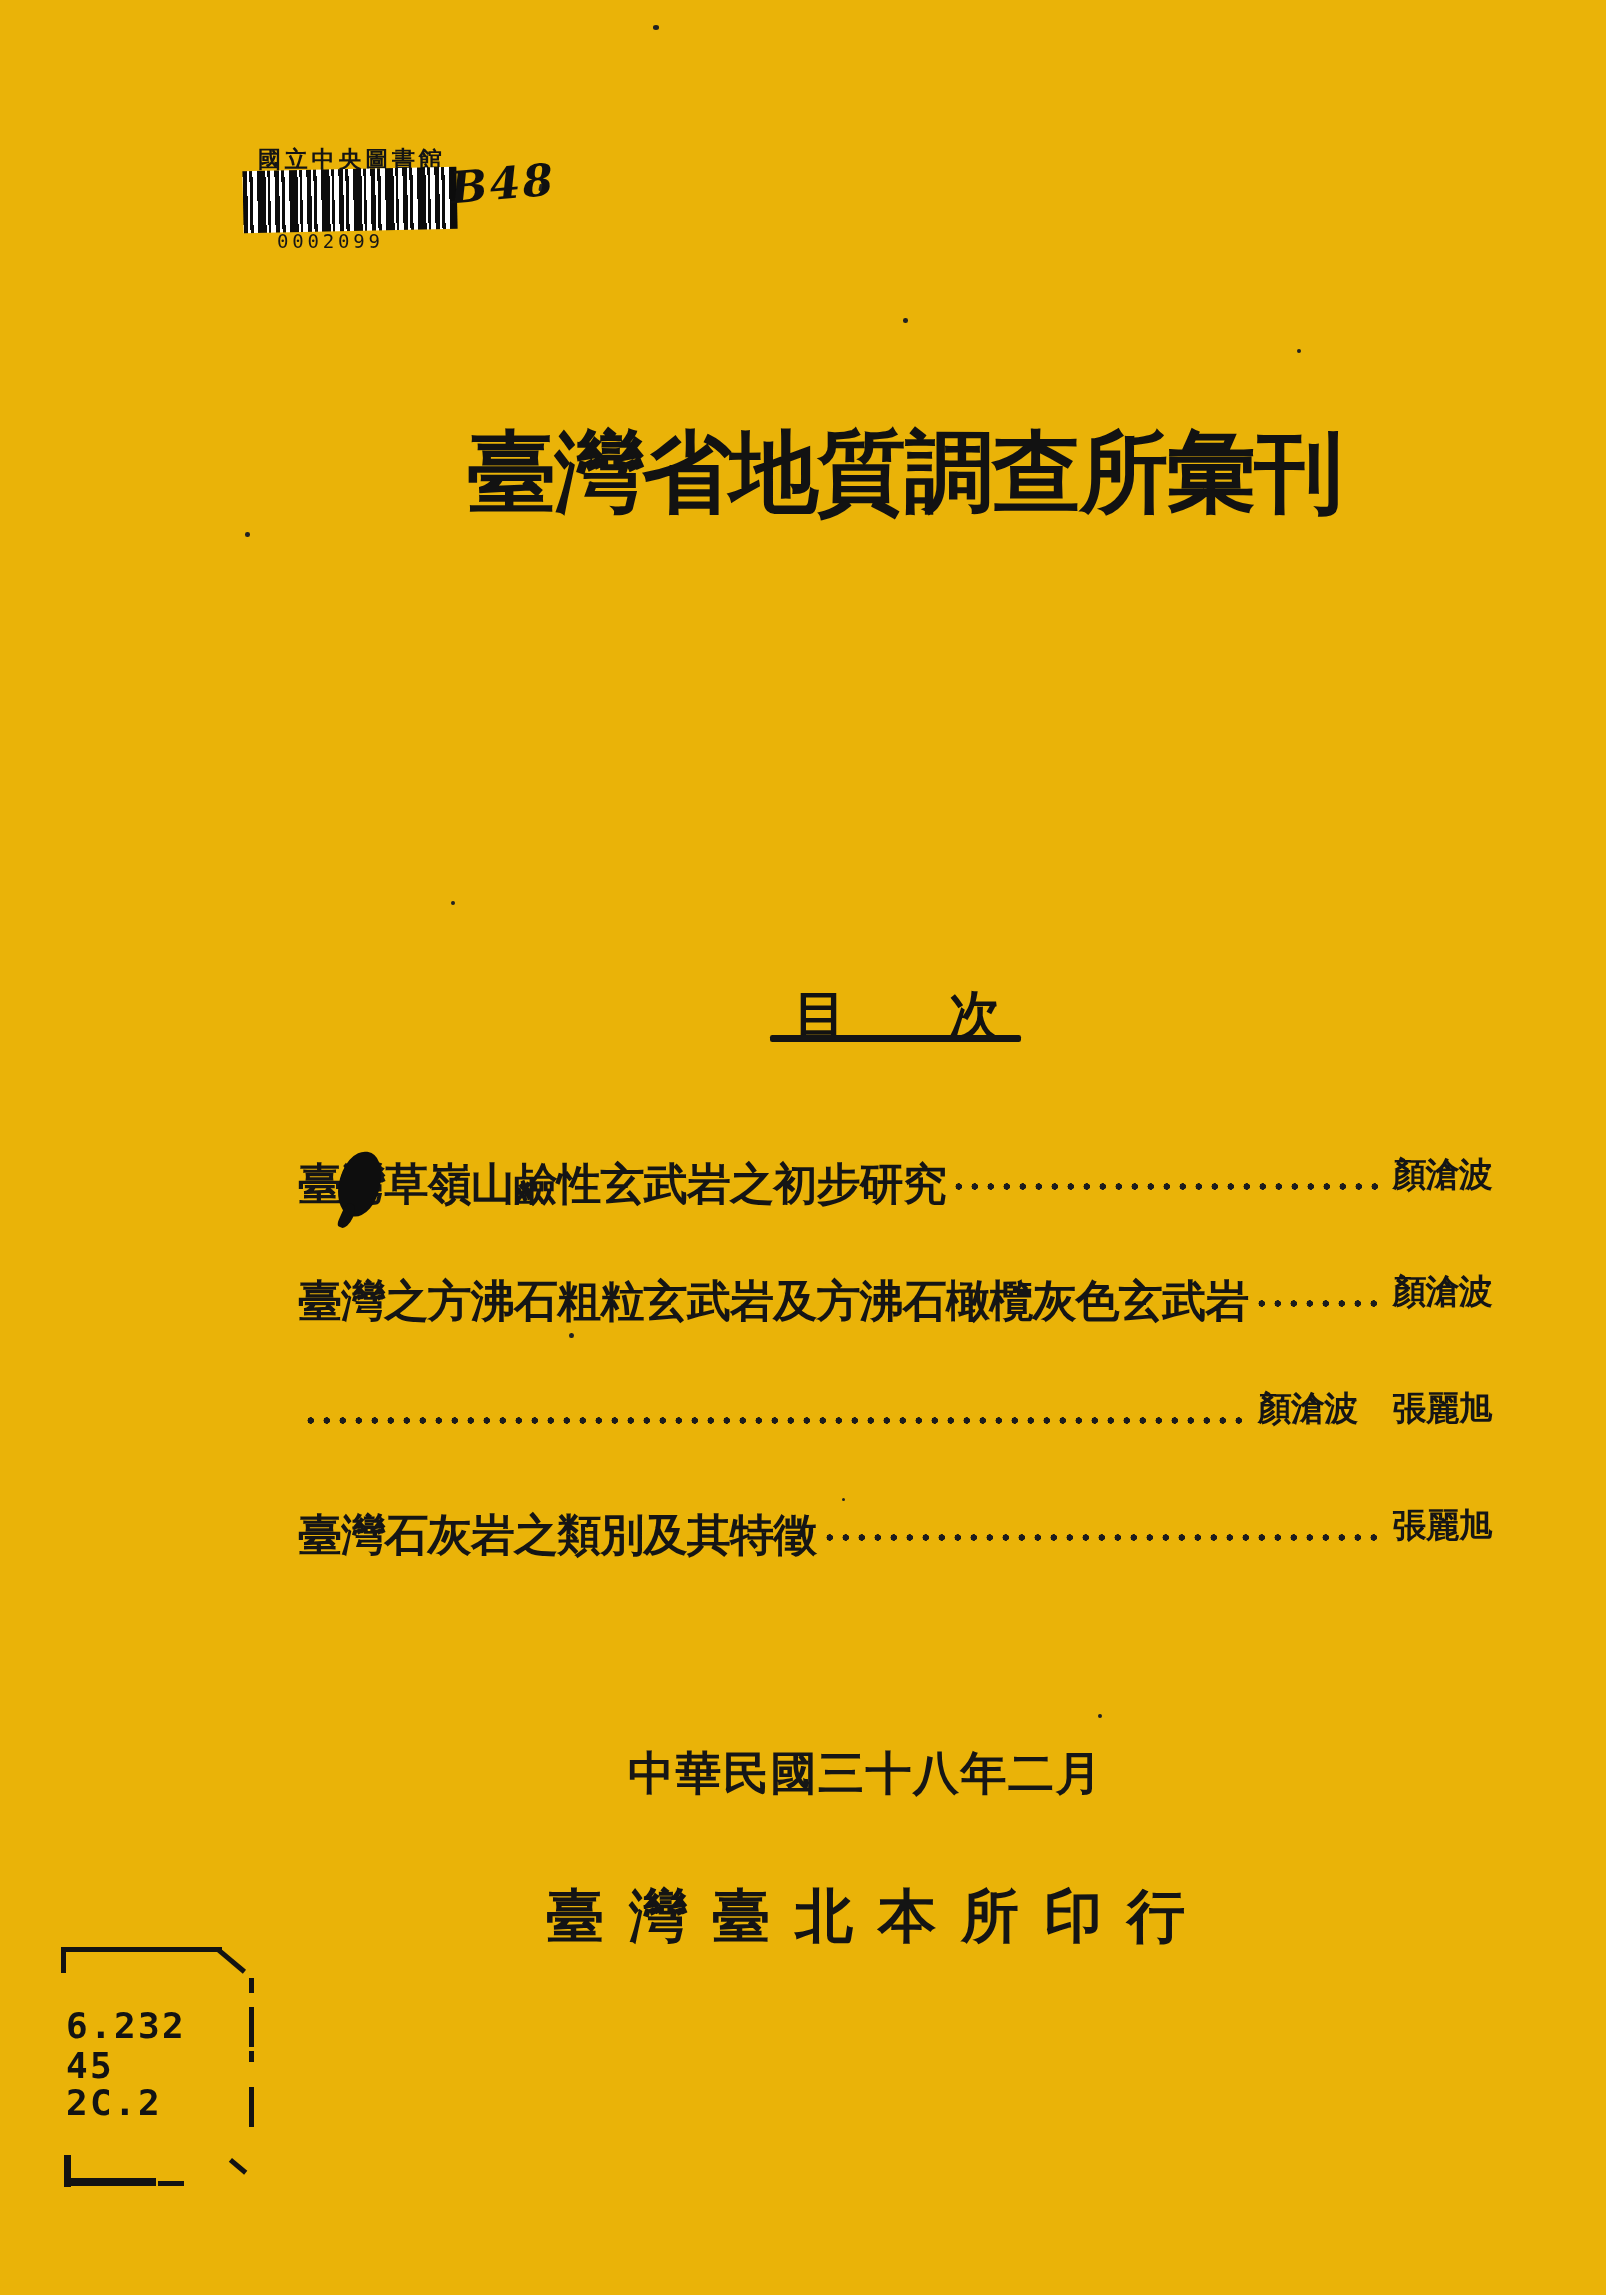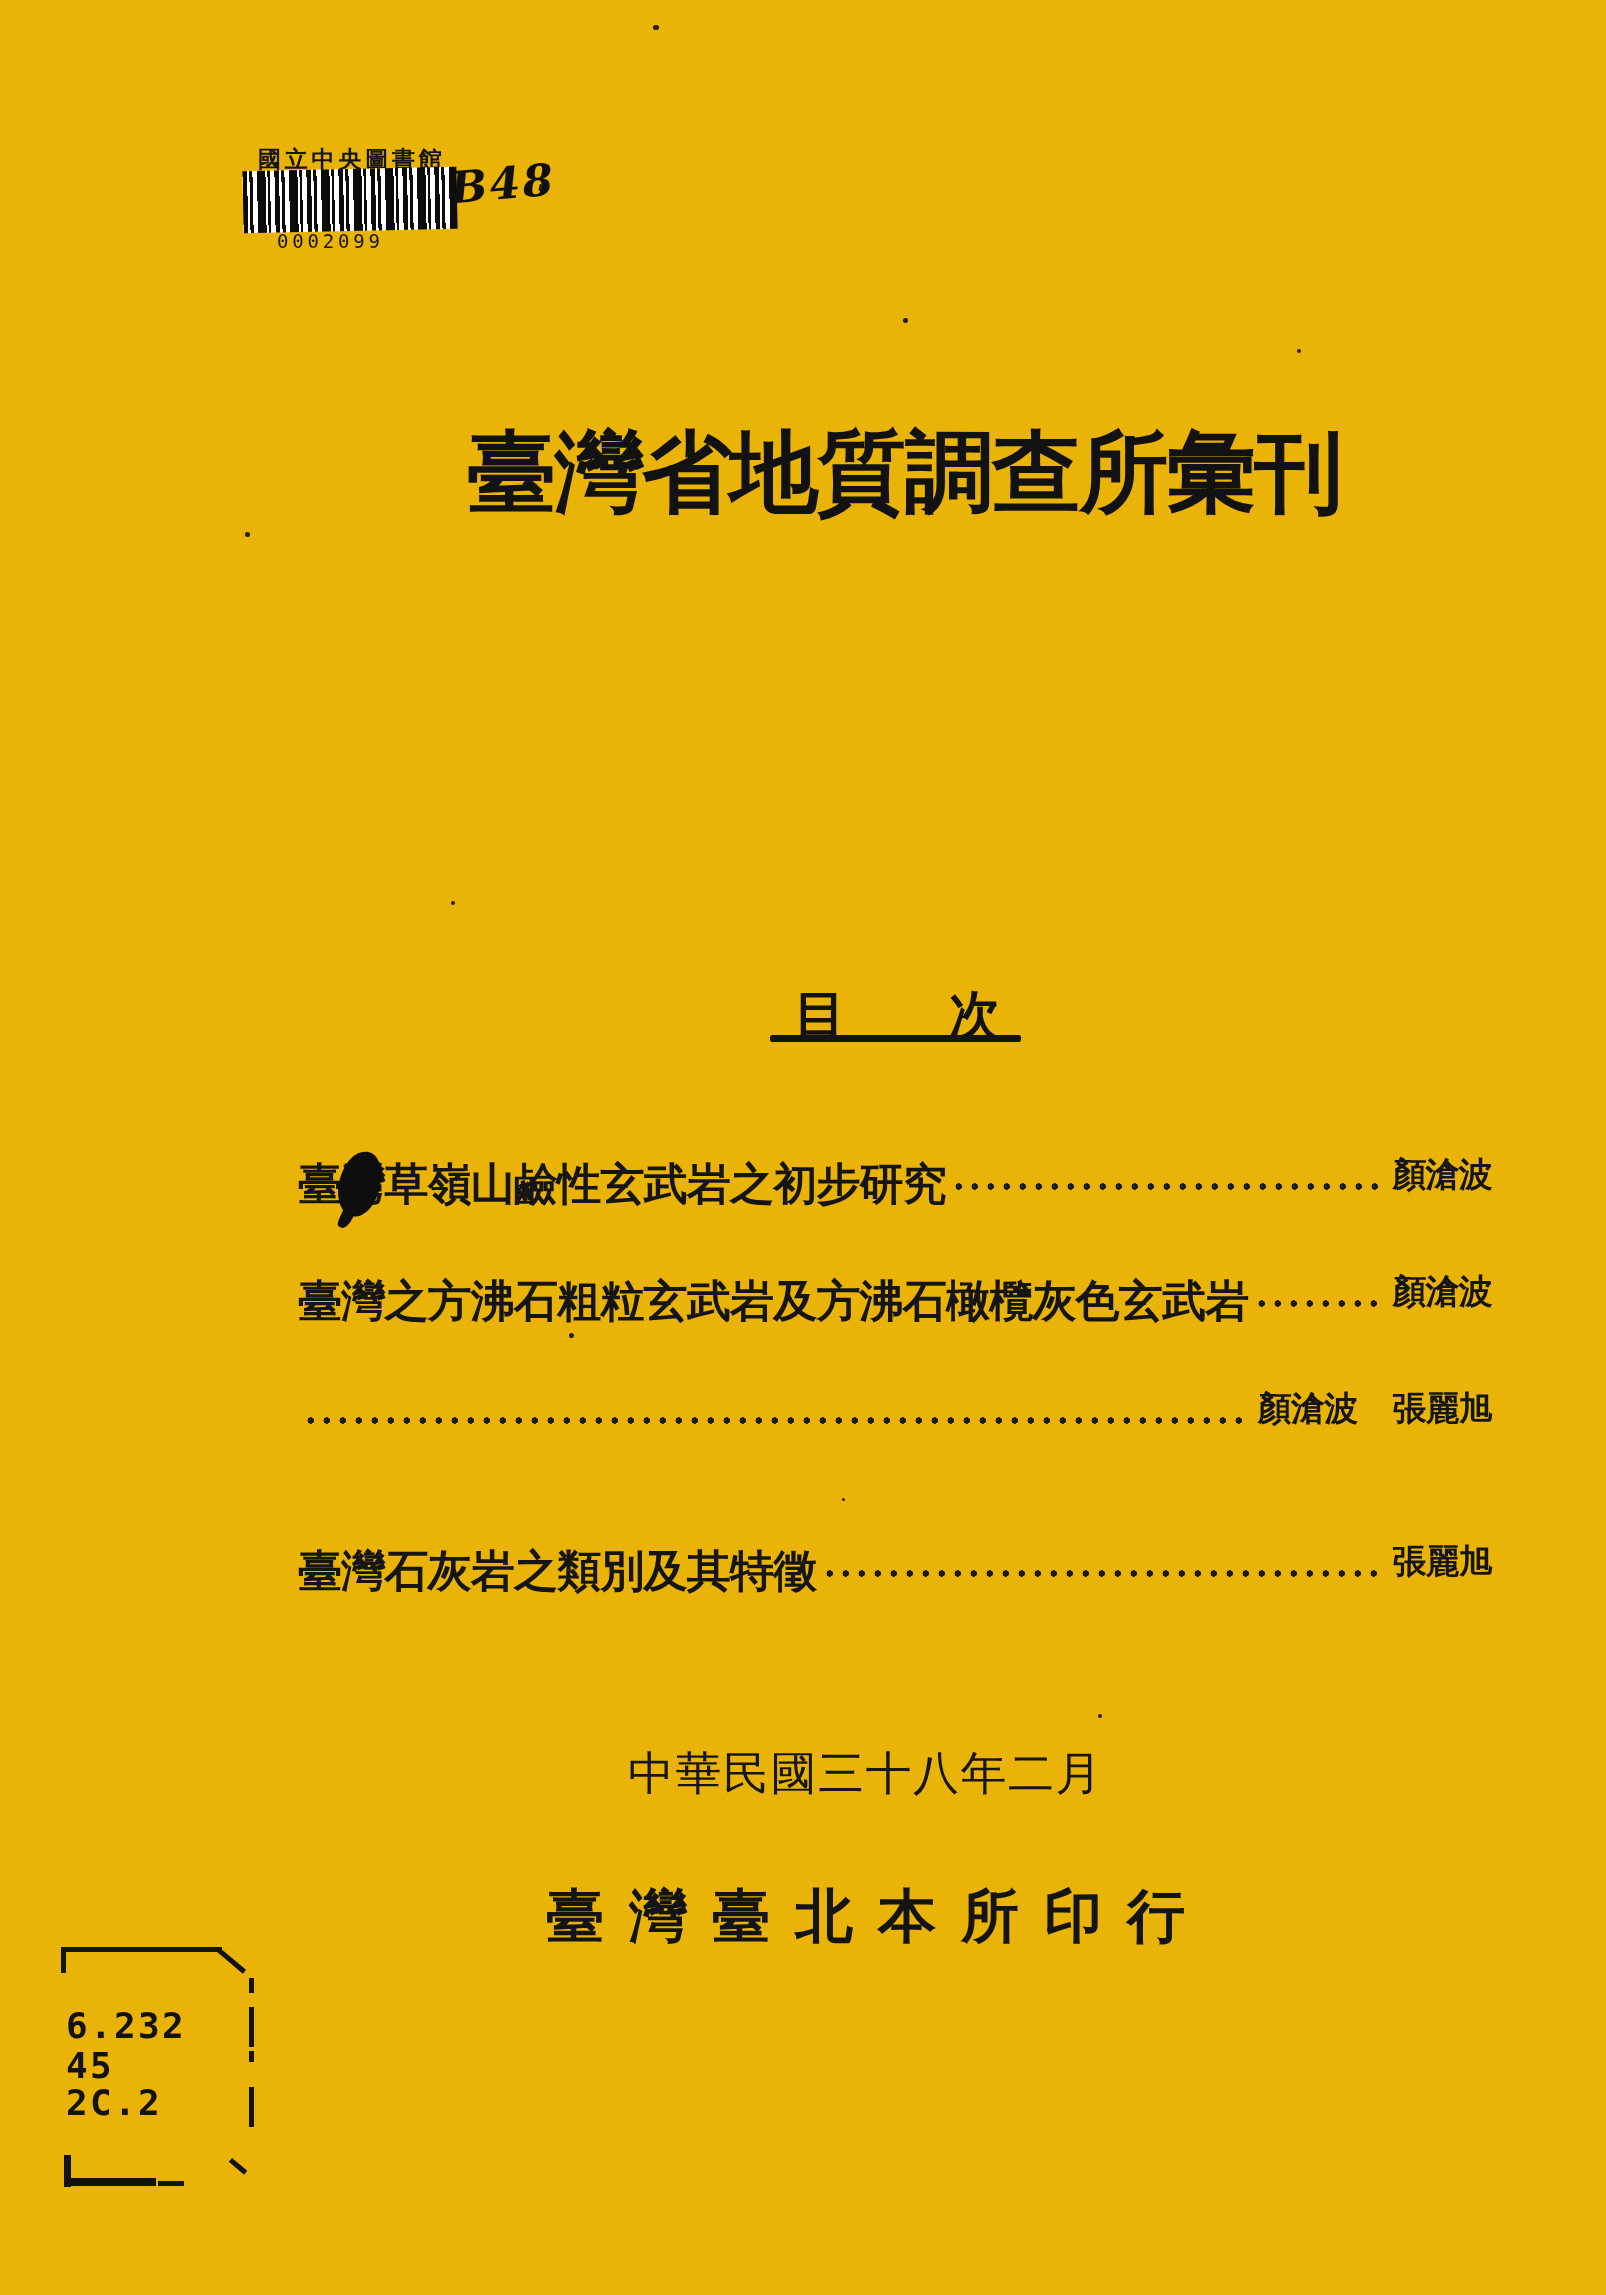--- a/index.html
+++ b/index.html
@@ -58,40 +58,40 @@
   }
   .toc-underline{
     position:absolute;left:770px;top:1035px;
     width:251px;height:6.9px;background:#141414;border-radius:2.3px;
   }
   .toc-row{
     position:absolute;left:298px;width:1194px;
     display:flex;align-items:flex-end;white-space:nowrap;
   }
   .toc-row.r1{top:1152px;} .toc-row.r2{top:1269px;}
-  .toc-row.r3{top:1386px;} .toc-row.r4{top:1503px;margin-top:36px;}
+  .toc-row.r3{top:1386px;} .toc-row.r4{top:1503px;}
   .toc-title{
     font-size:44px;font-weight:700;letter-spacing:-0.8px;
     line-height:1.08;color:#151515;
   }
   .leader{
     flex:1 1 auto;height:9.2px;min-width:46px;
     margin:0 7.7px 17px 9.2px;
     background-image:radial-gradient(circle at 3.8px 4.6px,#1c1c1c 3.1px,transparent 3.5px);
     background-size:16px 9.2px;background-repeat:repeat-x;
   }
   .toc-author{
     font-size:34px;font-weight:600;letter-spacing:-0.8px;
     margin-bottom:10px;color:#151515;
   }
   .toc-author + .toc-author{margin-left:35px;}
   
   .imprint-date{
     position:absolute;left:628px;top:1743px;
-    font-size:46px;font-weight:400;letter-spacing:1.5px;
+    font-size:46px;font-weight:700;letter-spacing:1.5px;
     white-space:nowrap;color:#161616;text-align:right;
   }
   .imprint-publisher{
     position:absolute;left:546px;top:1878px;
     font-size:58px;font-weight:700;letter-spacing:25px;
     white-space:nowrap;color:#141414;
   }
   
   .call-line{
     position:absolute;

